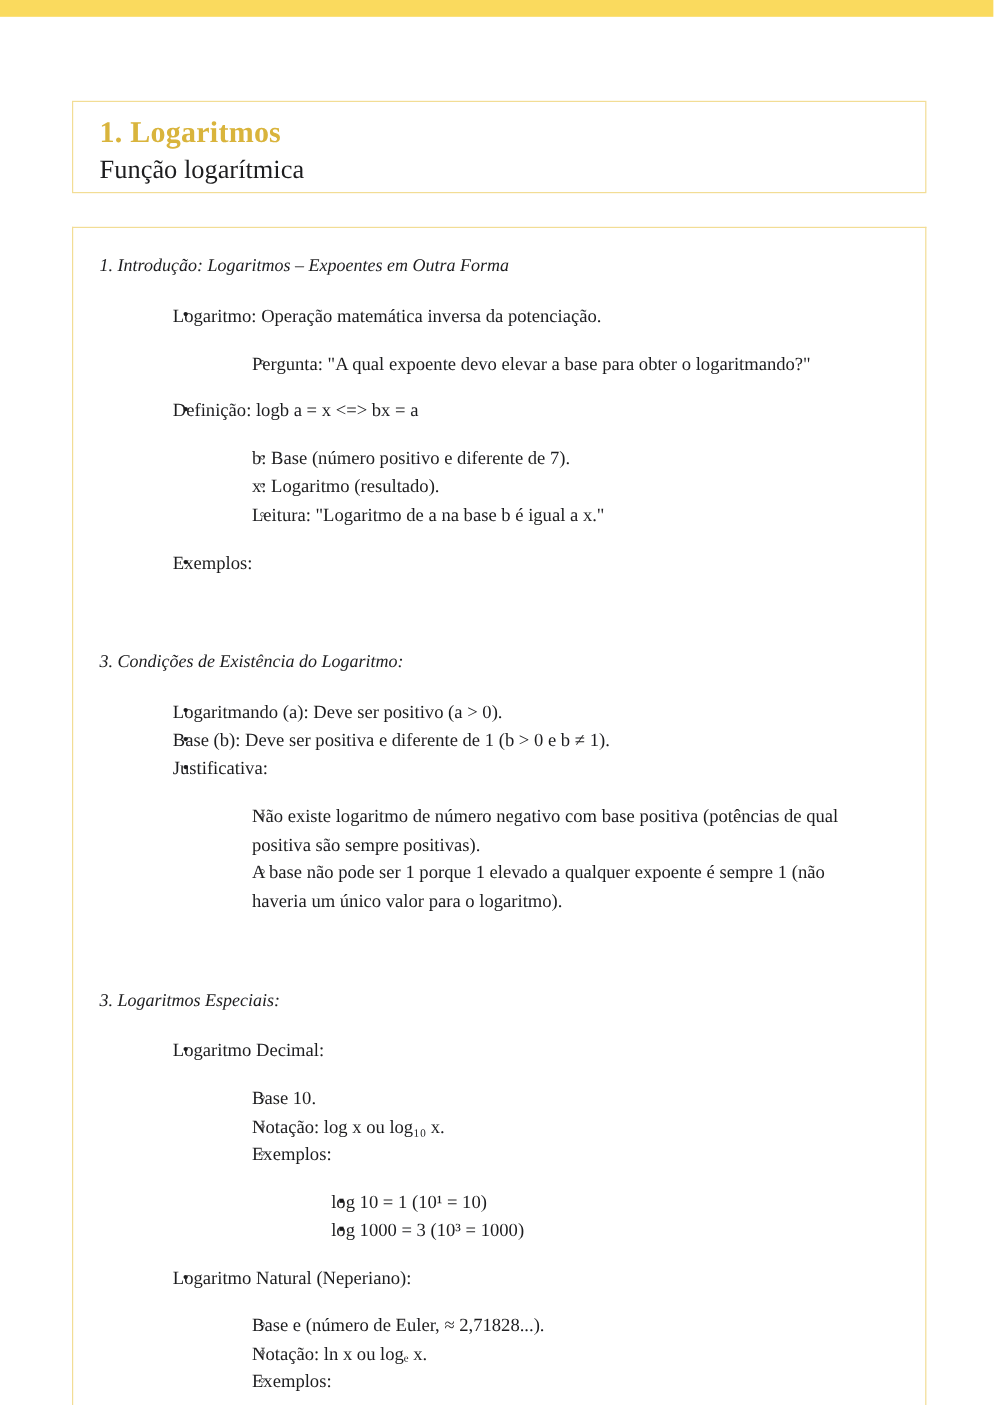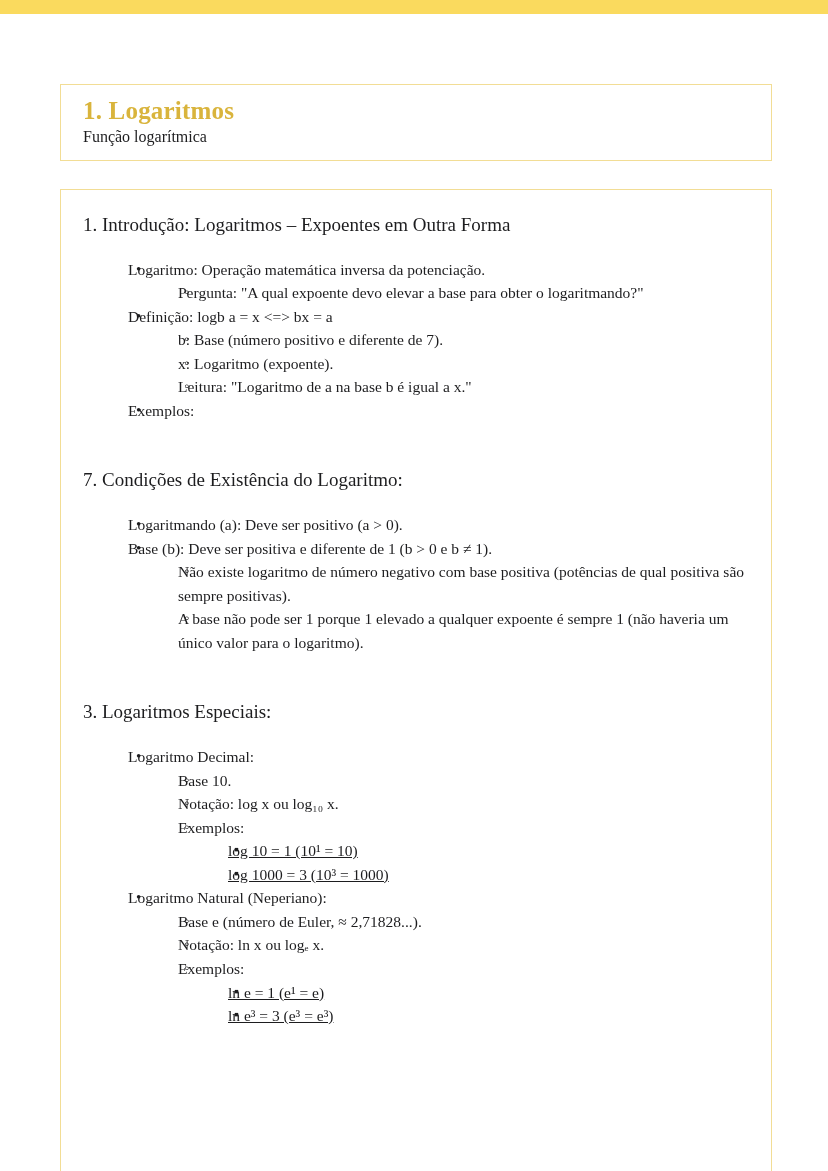--- a/index.html
+++ b/index.html
@@ -46,21 +46,21 @@
   }
   .doc-title {
     font-size: 25px;
     font-weight: bold;
     color: #d9b43c;
     letter-spacing: 0.2px;
     line-height: 1.08;
     margin: 0;
   }
   .doc-subtitle {
-    font-size: 16px;
+    font-size: 22px;
     color: #1d1d1f;
     line-height: 1.25;
     margin: 3px 0 0 0;
   }
 
   .content-card {
     position: absolute;
     left: 60px;
     top: 175px;
     width: 712px;
@@ -68,28 +68,29 @@
     border: 1px solid #f2dd95;
     border-bottom: none;
     background: #ffffff;
     box-sizing: border-box;
   }
   .content-inner {
     padding: 22px 24px 0 22px;
   }
 
   .sec-head {
-    font-size: 19px;
+    font-size: 15px;
     line-height: 1.35;
     margin: 0 0 20px 0;
+    font-style: italic;
   }
   .sec-head.spaced-top { margin-top: 26px; }
 
   ul {
-    margin: 0;
+    margin: 16px;
     padding: 0;
     list-style: none;
   }
   li {
     position: relative;
     font-size: 15.5px;
     line-height: 1.52;
   }
 
   
@@ -115,21 +116,20 @@
     position: absolute;
     left: 6px;
     font-size: 15px;
     line-height: 1.52;
   }
 
   
   ul.lvl3 > li {
     padding-left: 26px;
     margin-left: 24px;
-    text-decoration: underline;
   }
   ul.lvl3 > li > .row::before {
     content: "\25AA";
     position: absolute;
     left: 6px;
     font-size: 14px;
     line-height: 1.52;
   }
 
   .row { position: relative; display: block; }
@@ -161,41 +161,42 @@
               </li>
             </ul>
           </li>
           <li>
             <span class="row">Definição: logb a = x &lt;=&gt; bx = a</span>
             <ul class="lvl2">
               <li>
                 <span class="row">b: Base (número positivo e diferente de 7).</span>
               </li>
               <li>
-                <span class="row">x: Logaritmo (expoente).</span>
+                <span class="row">x: Logaritmo (resultado).</span>
               </li>
               <li>
                 <span class="row">Leitura: "Logaritmo de a na base b é igual a x."</span>
               </li>
             </ul>
           </li>
           <li>
             <span class="row">Exemplos:</span>
           </li>
         </ul>
         <div class="block-gap"></div>
-        <div class="sec-head spaced-top">7. Condições de Existência do Logaritmo:</div>
+        <div class="sec-head spaced-top">3. Condições de Existência do Logaritmo:</div>
         <ul class="lvl1">
           <li>
             <span class="row">Logaritmando (a): Deve ser positivo (a &gt; 0).</span>
           </li>
           <li>
             <span class="row">Base (b): Deve ser positiva e diferente de 1 (b &gt; 0 e b ≠ 1).</span>
           </li>
           <li>
+            <span class="row">Justificativa:</span>
             <ul class="lvl2">
               <li>
                 <span class="row">Não existe logaritmo de número negativo com base positiva (potências de qual positiva são sempre positivas).</span>
               </li>
               <li>
                 <span class="row">A base não pode ser 1 porque 1 elevado a qualquer expoente é sempre 1 (não haveria um único valor para o logaritmo).</span>
               </li>
             </ul>
           </li>
         </ul>

